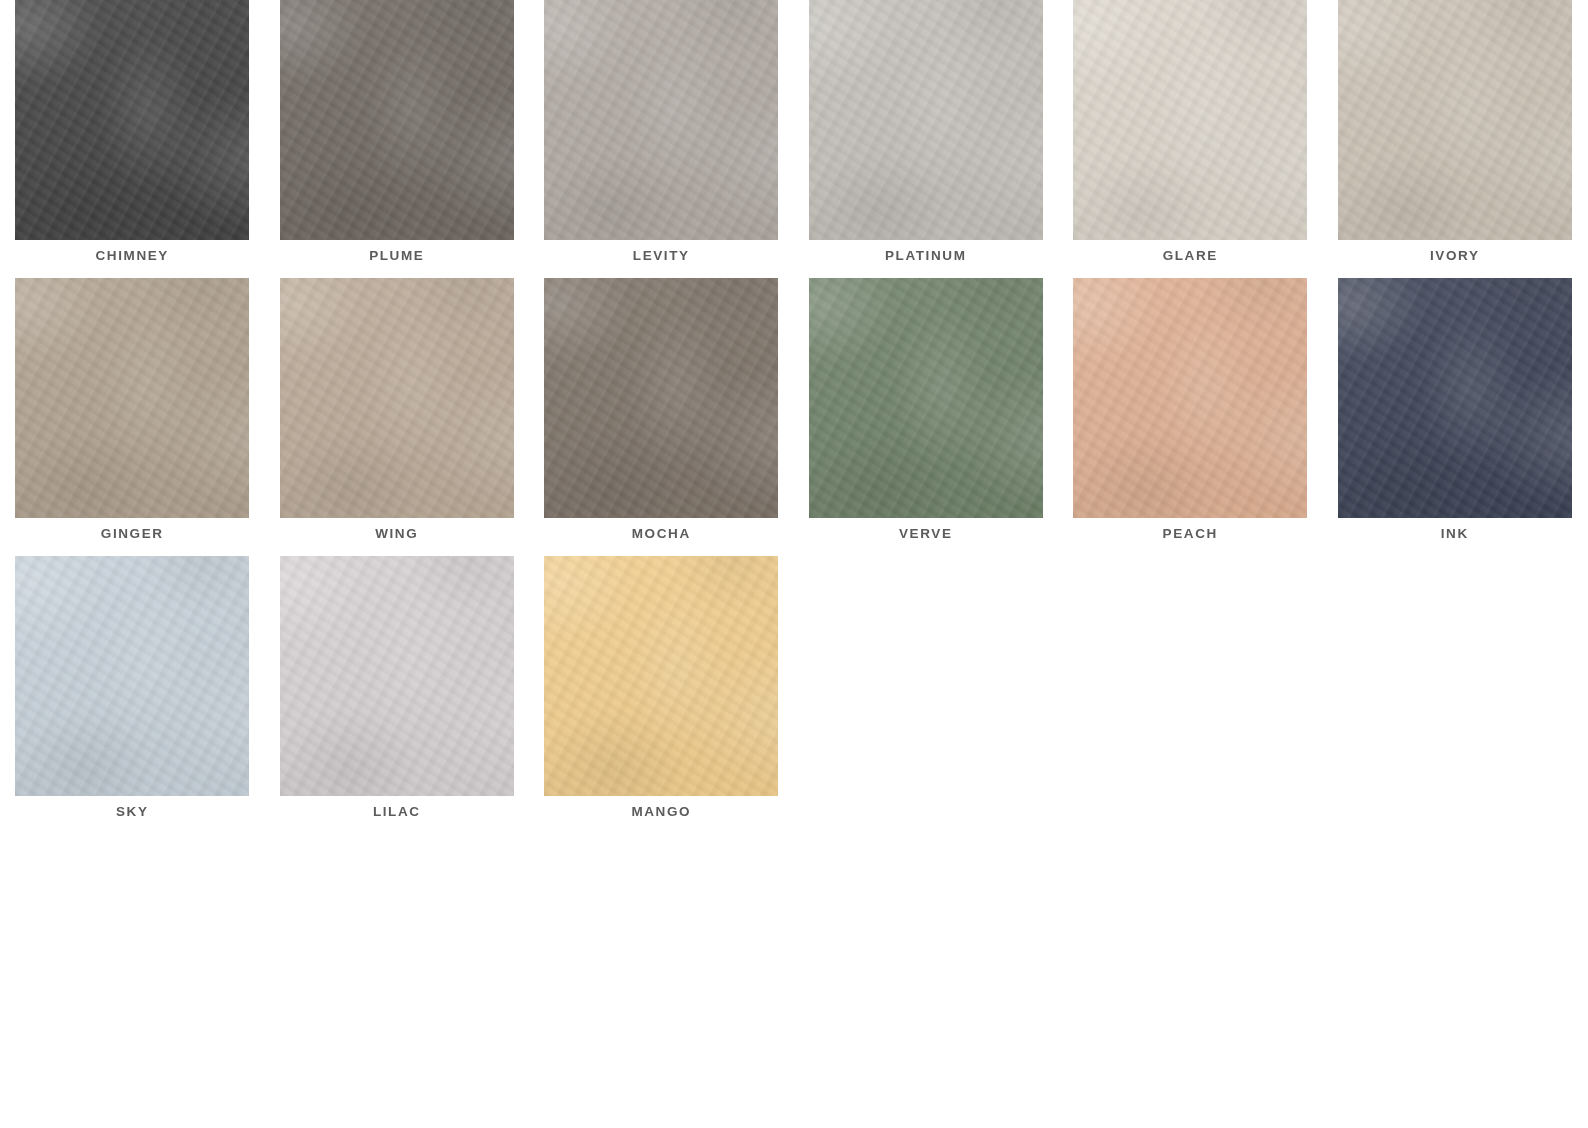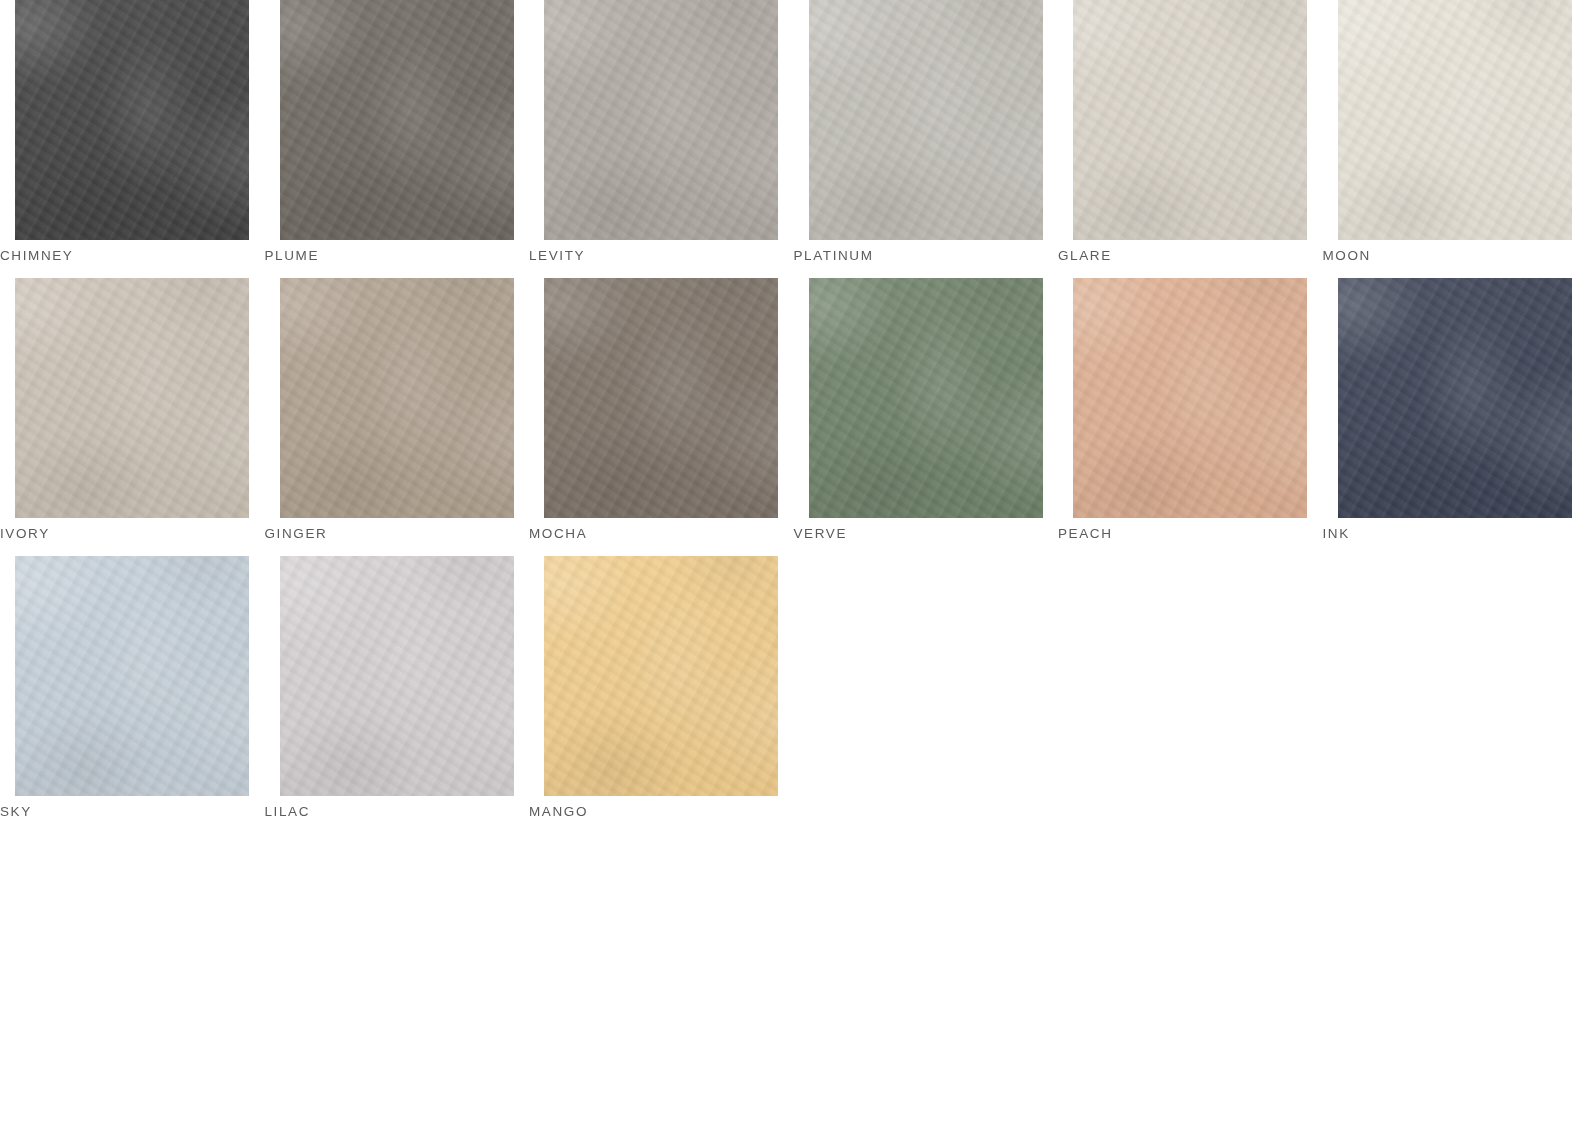--- a/index.html
+++ b/index.html
@@ -61,26 +61,26 @@
       repeating-linear-gradient(33deg, rgba(0,0,0,0.025) 0px, rgba(0,0,0,0.025) 3px, rgba(255,255,255,0.03) 6px, rgba(255,255,255,0.03) 10px),
       linear-gradient(160deg, rgba(255,255,255,0.09), rgba(0,0,0,0.05));
     pointer-events: none;
   }
 
   .swatch-label {
     position: absolute;
     left: 0;
     right: 0;
     top: 248px;
-    text-align: left;
+    text-align: center;
     font-size: 13.5px;
     letter-spacing: 1.6px;
     color: #5b5b5b;
     font-family: "Liberation Sans", sans-serif;
-    font-weight: 400;
+    font-weight: 700;
     text-transform: uppercase;
   }
 </style>
 </head>
 <body style="background: rgb(255, 255, 255);">
 
 <div id="palette-grid">
     <div class="swatch-cell">
       <div class="swatch-tile" style="background-color: rgb(65, 65, 65);"></div>
       <div class="swatch-label">CHIMNEY</div>
@@ -95,30 +95,30 @@
     </div>
     <div class="swatch-cell">
       <div class="swatch-tile" style="background-color: rgb(195, 192, 185);"></div>
       <div class="swatch-label">PLATINUM</div>
     </div>
     <div class="swatch-cell">
       <div class="swatch-tile" style="background-color: rgb(220, 214, 203);"></div>
       <div class="swatch-label">GLARE</div>
     </div>
     <div class="swatch-cell">
-      <div class="swatch-tile" style="background-color: rgb(232, 228, 217);"></div>
-      <div class="swatch-label">MOON</div>
-    </div>
-    <div class="swatch-cell">
       <div class="swatch-tile" style="background-color: rgb(204, 194, 181);"></div>
       <div class="swatch-label">IVORY</div>
     </div>
     <div class="swatch-cell">
       <div class="swatch-tile" style="background-color: rgb(176, 161, 143);"></div>
       <div class="swatch-label">GINGER</div>
+    </div>
+    <div class="swatch-cell">
+      <div class="swatch-tile" style="background-color: rgb(187, 170, 151);"></div>
+      <div class="swatch-label">WING</div>
     </div>
     <div class="swatch-cell">
       <div class="swatch-tile" style="background-color: rgb(125, 114, 103);"></div>
       <div class="swatch-label">MOCHA</div>
     </div>
     <div class="swatch-cell">
       <div class="swatch-tile" style="background-color: rgb(110, 129, 104);"></div>
       <div class="swatch-label">VERVE</div>
     </div>
     <div class="swatch-cell">

